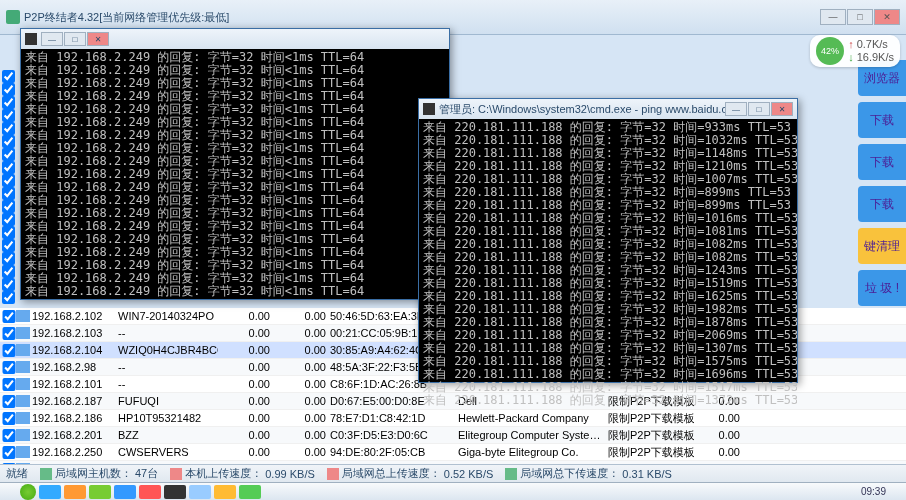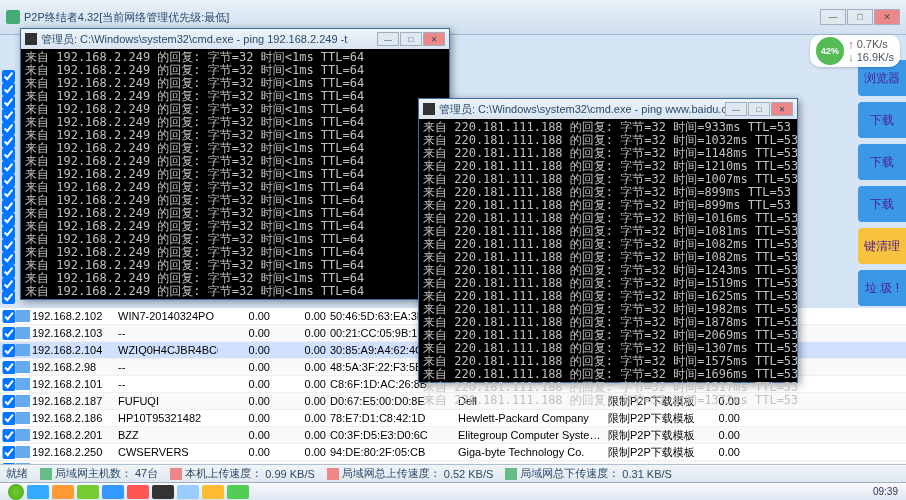--- a/index.html
+++ b/index.html
@@ -4,21 +4,21 @@
 <style>
 *{margin:0;padding:0;box-sizing:border-box;font-family:"Microsoft YaHei",SimSun,Arial,sans-serif;font-size:11px}
 body{width:906px;height:500px;background:#d6e5f5;overflow:hidden;position:relative}
 .title-bar{height:22px;background:linear-gradient(#e8f0f8,#d0e0f0);border-bottom:1px solid #a0b8d0;display:flex;align-items:center;padding:17px 6px}
 .title-bar .icon{width:14px;height:14px;background:#4a7;margin-right:4px;border-radius:2px}
 .title-bar .title{flex:1;color:#2a4a6a}
 .win-btns{display:flex;gap:1px}
 .win-btn{width:26px;height:16px;background:#e0e8f0;border:1px solid #a0b0c0;display:flex;align-items:center;justify-content:center;font-size:9px;color:#555}
 .win-btn.close{background:#e88}
 .speed-widget{position:absolute;top:35px;right:6px;display:flex;align-items:center;gap:4px;background:rgba(255,255,255,.95);padding:2px 6px;border-radius:10px;box-shadow:0 1px 3px rgba(0,0,0,.2);z-index:5}
-.speed-circle{width:28px;height:28px;border-radius:50%;background:#5b5;color:#fff;display:flex;align-items:center;justify-content:center;font-size:9px;font-weight:bold}
+.speed-circle{width:28px;height:28px;border-radius:50%;background:#5b5;color:#fff;display:flex;align-items:center;justify-content:center;font-size:9px;font-weight:normal}
 .speed-txt{font-size:9px;color:#555;line-height:1.2}
 .cmd-window{position:absolute;background:#000;border:1px solid #3a6ea5;box-shadow:2px 2px 8px rgba(0,0,0,.4)}
 .cmd-title{height:20px;background:linear-gradient(#eef4fa,#d8e4f0);display:flex;align-items:center;padding:0 4px;color:#2a4a6a;font-size:11px}
 .cmd-title .ci{width:12px;height:12px;background:#333;margin-right:4px}
 .cmd-title .ct{flex:1;white-space:nowrap;overflow:hidden}
 .cmd-title .cb{display:flex;gap:1px}
 .cmd-title .cb span{width:22px;height:14px;background:#e0e8f0;border:1px solid #a0b0c0;display:flex;align-items:center;justify-content:center;font-size:8px}
 .cmd-title .cb span.x{background:#e88}
 .cmd-body{padding:2px 4px;font-family:"NSimSun",Consolas,monospace;font-size:12px;line-height:13px;color:#c0c0c0;white-space:pre;overflow:hidden}
 #cmd1{top:28px;left:20px;width:430px;height:272px;z-index:10}
@@ -30,21 +30,21 @@
 .row .cb{width:14px}
 .row .ico{width:14px;height:12px;background:#6ae;margin-right:2px}
 .row .c{overflow:hidden;white-space:nowrap;padding-right:4px}
 .c1{width:86px}.c2{width:100px}.c3{width:56px;text-align:right}.c4{width:56px;text-align:right}.c5{width:128px}.c6{width:150px}.c7{width:86px}.c8{width:50px;text-align:right}
 .right-panel{position:absolute;top:60px;right:0;width:48px;display:flex;flex-direction:column;gap:6px;z-index:2}
 .rp-btn{height:36px;background:#3b97e8;color:#4c1d95;display:flex;align-items:center;justify-content:center;border-radius:4px 0 0 4px;font-size:12px;writing-mode:horizontal-tb}
 .rp-btn.y{background:#f9c23c}
 .status-bar{position:absolute;bottom:18px;left:0;right:0;height:18px;background:linear-gradient(#f0f4f8,#e0e8f0);border-top:1px solid #b0c0d0;display:flex;align-items:center;gap:12px;padding:0 6px;color:#2a4a6a}
 .status-bar .si{display:flex;align-items:center;gap:3px}
 .status-bar .sicon{width:12px;height:12px;background:#6b8}
-.taskbar{position:absolute;bottom:0;left:0;right:0;height:18px;background:linear-gradient(#f8fafc,#dce6f0);border-top:1px solid #a0b0c0;display:flex;align-items:center;padding:0 8px;gap:3px}
+.taskbar{position:absolute;bottom:0;left:0;right:0;height:18px;background:linear-gradient(#f8fafc,#dce6f0);border-top:1px solid #a0b0c0;display:flex;align-items:center;padding:0 20px;gap:3px}
 .taskbar .tb-btn{width:22px;height:14px;border-radius:2px}
 .start{background:radial-gradient(circle,#7c3,#4a1);width:16px;height:16px;border-radius:50%}
 .tb-time{margin-left:auto;color:#335;font-size:10px}
 .left-chk{position:absolute;top:70px;left:2px;z-index:1}
 .left-chk div{height:13px}
 </style>
 </head>
 <body>
 
 <div class="title-bar">
@@ -91,21 +91,20 @@
     <div class="rp-btn">下载</div>
     <div class="rp-btn">下载</div>
     <div class="rp-btn">下载</div>
     <div class="rp-btn y">键清理</div>
     <div class="rp-btn">垃 圾 !</div>
   </div>
 
 <div class="cmd-window" id="cmd1">
   <div class="cmd-title">
     <div class="ci"></div>
-    <div class="ct">管理员: C:\Windows\system32\cmd.exe - ping  192.168.2.249 -t</div>
     <div class="cb">
         <span>—</span>
         <span>□</span>
         <span class="x">✕</span>
       </div>
   </div>
   <div class="cmd-body" id="cmd1body">来自 192.168.2.249 的回复: 字节=32 时间&lt;1ms TTL=64
 来自 192.168.2.249 的回复: 字节=32 时间&lt;1ms TTL=64
 来自 192.168.2.249 的回复: 字节=32 时间&lt;1ms TTL=64
 来自 192.168.2.249 的回复: 字节=32 时间&lt;1ms TTL=64
@@ -260,21 +259,21 @@
       <div class="c c8">0.00</div>
     </div>
     <div class="row">
       <input type="checkbox" class="cb" checked="" style="">
       <div class="ico"></div>
       <div class="c c1">192.168.2.250</div>
       <div class="c c2">CWSERVERS</div>
       <div class="c c3">0.00</div>
       <div class="c c4">0.00</div>
       <div class="c c5">94:DE:80:2F:05:CB</div>
-      <div class="c c6">Giga-byte Technology Co.</div>
+      <div class="c c6">Giga-byte Elitegroup Co.</div>
       <div class="c c7">限制P2P下载模板</div>
       <div class="c c8">0.00</div>
     </div>
     <div class="row">
       <input type="checkbox" class="cb" checked="" style="">
       <div class="ico"></div>
       <div class="c c1">192.168.2.248</div>
       <div class="c c2">CHUNA</div>
       <div class="c c3">0.00</div>
       <div class="c c4">0.00</div>

